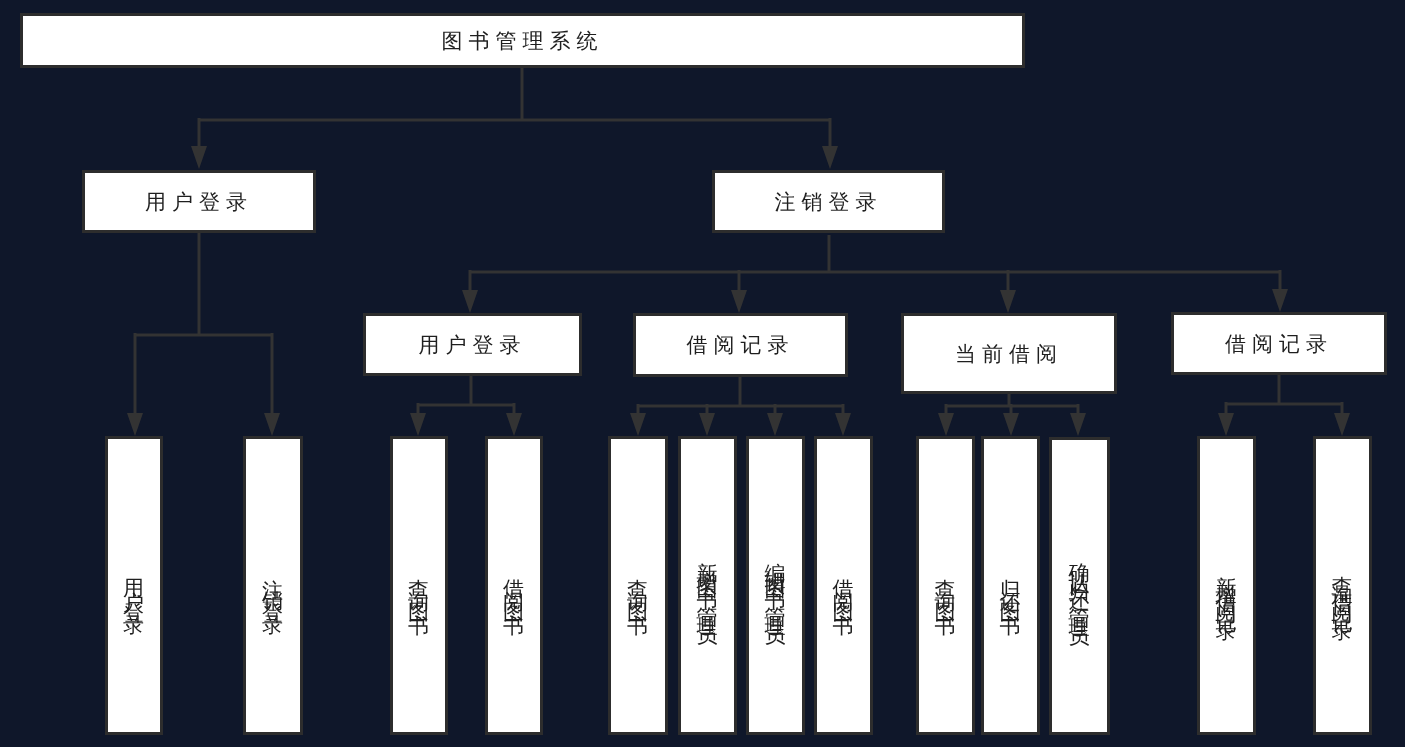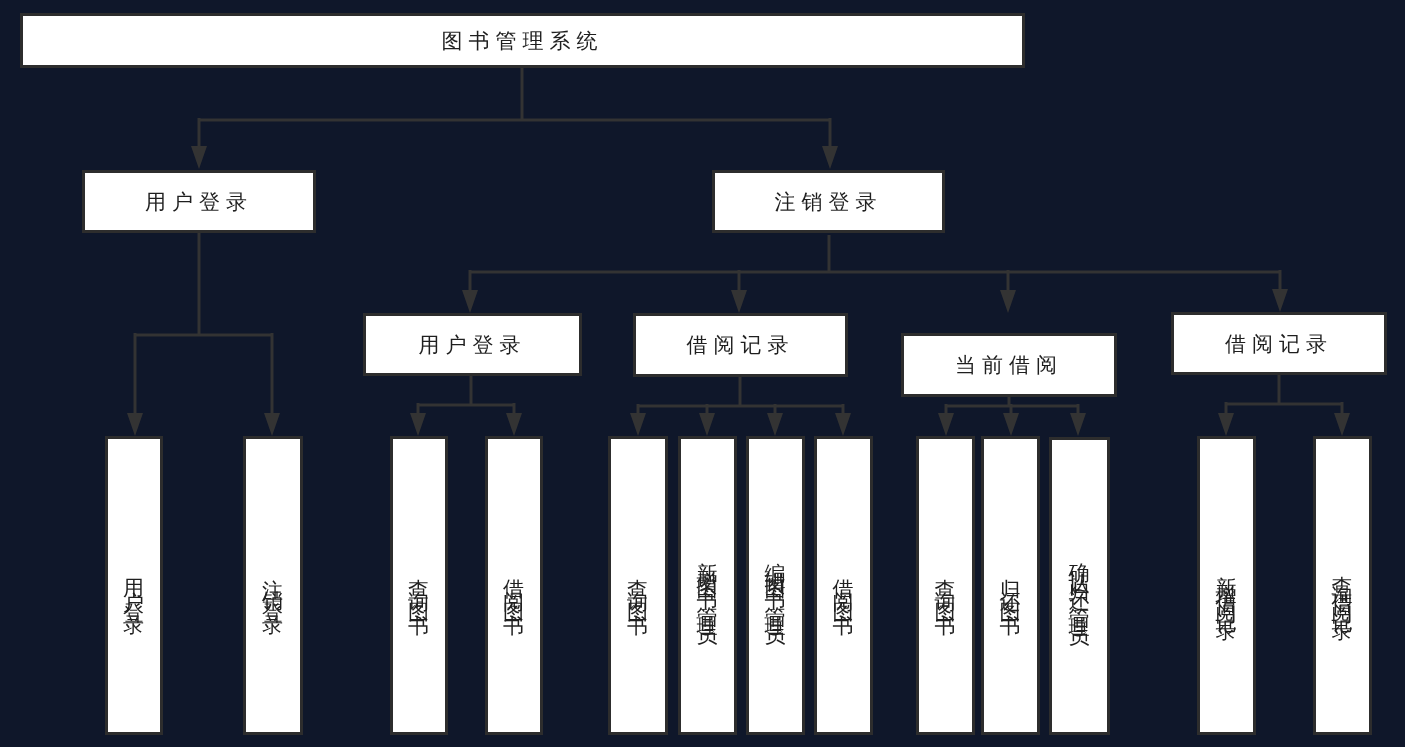--- a/index.html
+++ b/index.html
@@ -77,21 +77,21 @@
   <div class="hbox" style="left:712px; top:170px; width:233px; height:63px;">
     <span>注销登录</span>
   </div>
 
   <div class="hbox" style="left:363px; top:313px; width:219px; height:63px;">
     <span>用户登录</span>
   </div>
   <div class="hbox" style="left:633px; top:313px; width:215px; height:64px;">
     <span>借阅记录</span>
   </div>
-  <div class="hbox" style="left:901px; top:313px; width:216px; height:64px;margin-top:20px;">
+  <div class="hbox" style="left:901px; top:313px; width:216px; height:81px;">
     <span>当前借阅</span>
   </div>
   <div class="hbox" style="left:1171px; top:312px; width:216px; height:63px;">
     <span>借阅记录</span>
   </div>
 
   <div class="vbox" style="left:105px; top:436px; width:58px; height:299px;">
     <span>用户登录</span>
   </div>
   <div class="vbox" style="left:243px; top:436px; width:60px; height:299px;">

